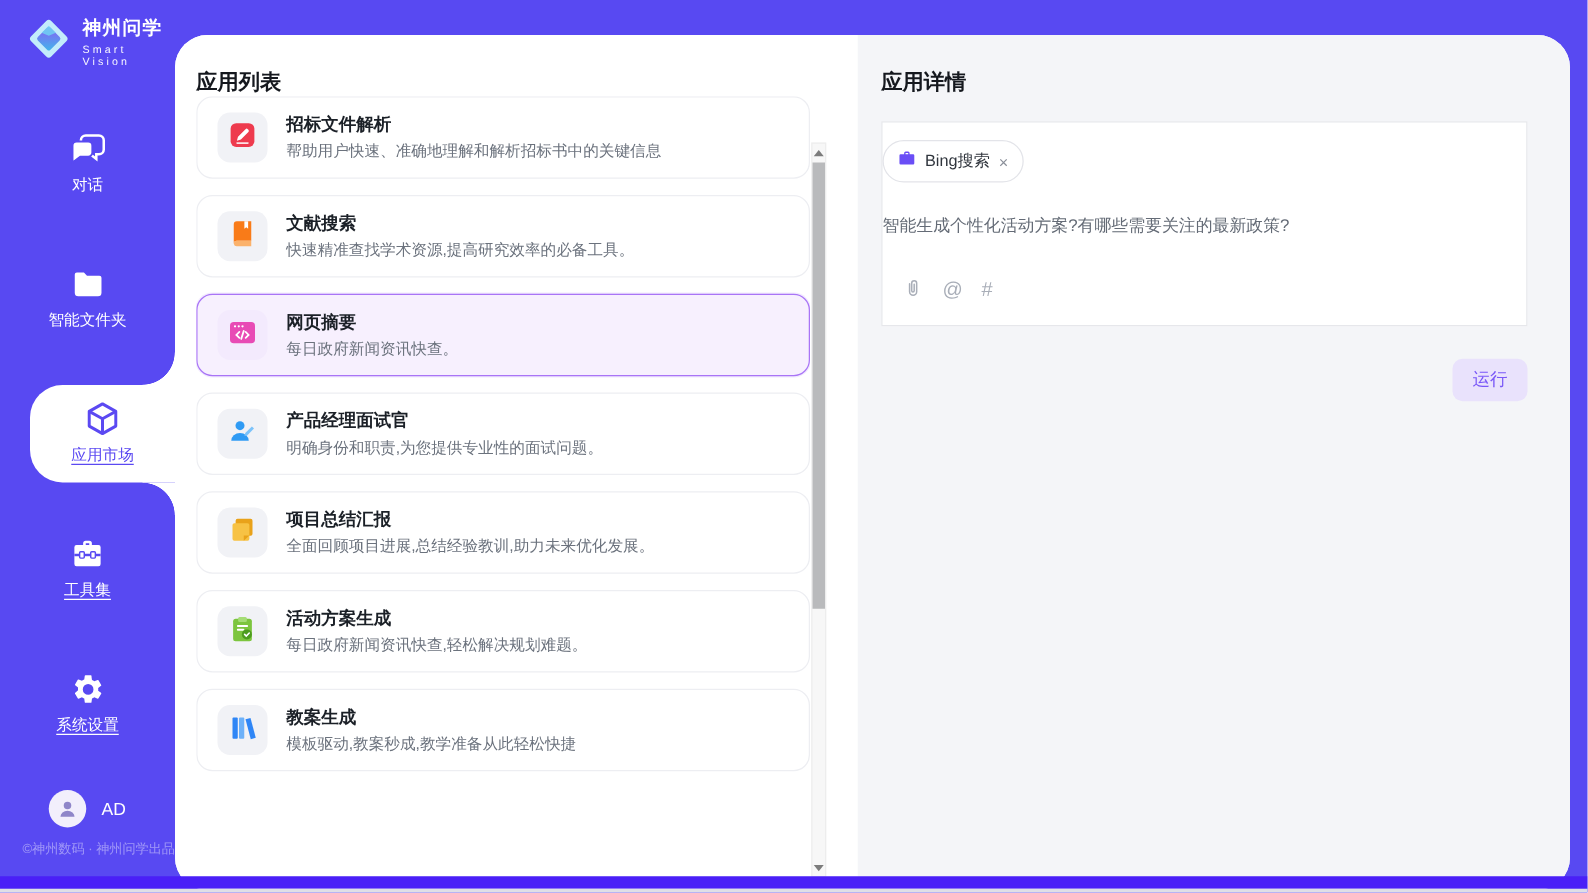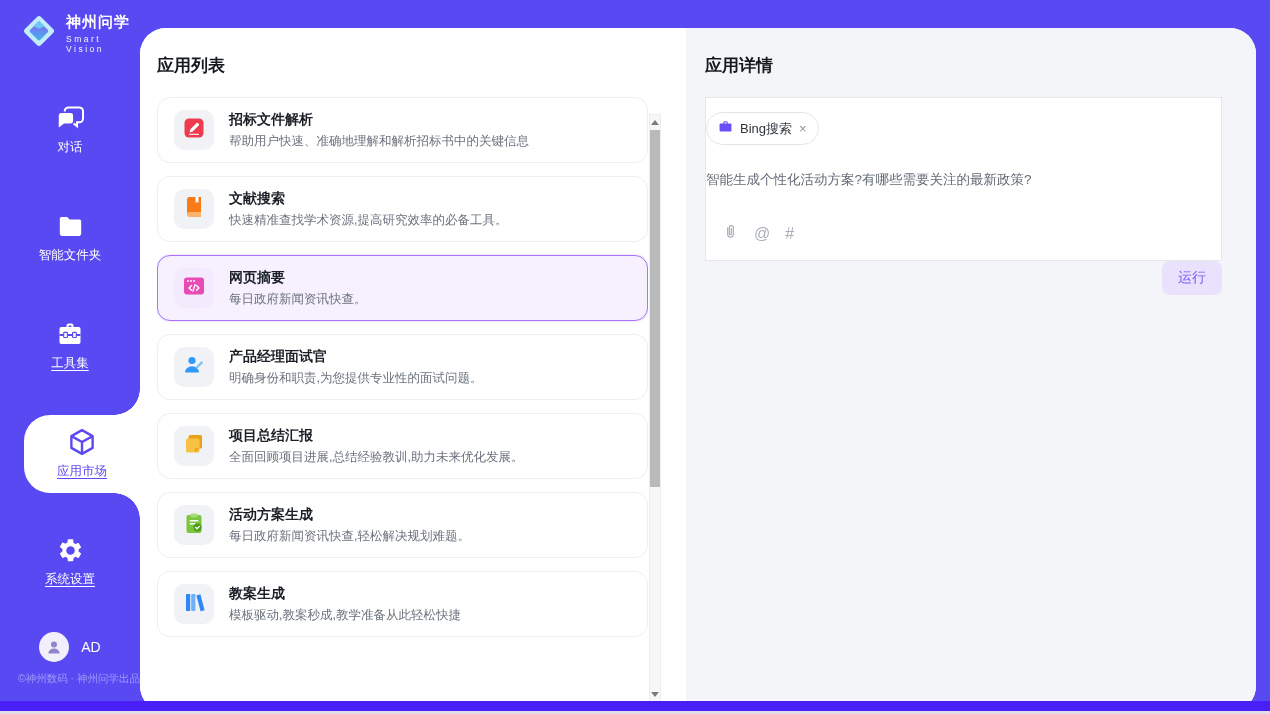--- a/index.html
+++ b/index.html
@@ -31,21 +31,21 @@
   .nav-ic{display:flex;align-items:center;justify-content:center;height:28px;}
   .user-row{position:absolute;bottom:36px;left:0;width:140px;display:flex;align-items:center;justify-content:center;gap:12px;cursor:pointer;}
   .avatar{width:30px;height:30px;border-radius:50%;background:#f2effc;display:flex;align-items:center;justify-content:center;}
   .user-initials{font-size:14px;color:#fff;}
   .side-footer{position:absolute;bottom:12px;left:0;width:140px;text-align:right;font-size:10.5px;color:rgba(255,255,255,.42);}
   
   .wrap{position:absolute;left:140px;top:28px;width:1116px;height:684px;background:#ffffff;
     border-radius:26px;overflow:hidden;display:flex;}
   .list-panel{width:546px;height:100%;background:#fff;padding:26px 0 0 17px;position:relative;}
   .panel-title{font-size:17px;font-weight:bold;color:#15181e;}
-  .cards{margin-top:20px;width:491px;height:618px;overflow:hidden;}
+  .cards{width:491px;height:618px;overflow:hidden;}
   .card{display:flex;align-items:center;gap:15px;height:66px;border:1px solid #edeef2;border-radius:13px;
     padding:0 16px;margin-bottom:13px;background:#fff;cursor:pointer;}
   .card.selected{background:#f7f0fe;border:1px solid #a975f6;box-shadow:0 0 0 1px rgba(169,117,246,.15);}
   .tile{width:40px;height:40px;border-radius:10px;background:#f1f2f6;display:flex;align-items:center;justify-content:center;flex:none;}
   .card.selected .tile{background:#f3eafd;}
   .app-name{font-size:14px;font-weight:bold;color:#1b2027;margin-bottom:4px;}
   .app-desc{font-size:12.5px;color:#6b727d;}
   
   .scrollbar{position:absolute;right:25px;top:86px;bottom:10px;width:12px;background:#f7f7f7;border:1px solid #ededed;}
   .sb-btn{position:absolute;left:0;width:10px;height:14px;display:flex;align-items:center;justify-content:center;cursor:pointer;}
@@ -58,21 +58,21 @@
   .detail-panel{flex:1;height:100%;background:#f4f5f8;padding:26px 34px 0 19px;}
   .detail-card{margin-top:20px;background:#fff;border:1px solid #e6e7eb;border-radius:0;
     padding:14px 0;height:164px;position:relative;}
   .tag{display:inline-flex;align-items:center;gap:7px;border:1px solid #e3e4e9;border-radius:17px;
     padding:6px 11px;background:#fff;cursor:pointer;}
   .tag-label{font-size:13px;color:#30353d;}
   .tag-close{font-size:13px;color:#8a8f99;cursor:pointer;line-height:1;}
   .prompt{margin-top:25px;font-size:13.5px;color:#646b76;line-height:1.5;cursor:text;}
   .attach-row{position:absolute;left:16px;bottom:16px;display:flex;align-items:center;gap:15px;color:#a9aeb8;}
   .attach-glyph{font-size:16px;cursor:pointer;}
-  .run-row{display:flex;justify-content:flex-end;}
+  .run-row{display:flex;justify-content:flex-end;margin-top:26px;}
   .run-btn{background:#e9e2fc;color:#7a58f7;border:none;border-radius:8px;font-size:14px;
     padding:8px 16px;cursor:pointer;font-family:inherit;}
   
   .bottom-accent{position:absolute;left:0;right:0;bottom:3px;height:10px;background:#4a1ff7;}
   .bottom-edge{position:absolute;left:0;right:0;bottom:0;height:3px;background:#dfdfe6;}
 </style>
 </head>
 <body>
 
 <aside class="sidebar">
@@ -107,39 +107,39 @@
     <span class="nav-lb">对话</span>
   </div>
       <div class="nav-item">
     <span class="nav-ic">
           <svg viewBox="0 0 24 24" width="27" height="27">
             <path fill="currentColor" d="M2.5 5A1.5 1.5 0 014 3.5h5l2.2 2.3H20A1.5 1.5 0 0121.5 7.3V18a2.5 2.5 0 01-2.5 2.5H5A2.5 2.5 0 012.5 18V5z"></path>
           </svg>
         </span>
     <span class="nav-lb">智能文件夹</span>
   </div>
+      <div class="nav-item active">
+    <span class="nav-ic">
+          <svg viewBox="0 0 24 24" width="30" height="30" fill="none" stroke="currentColor" stroke-width="1.9" stroke-linejoin="round">
+            <path d="M12 2.5l8.5 4.8v9.4L12 21.5l-8.5-4.8V7.3z"></path>
+            <path d="M3.5 7.3L12 12l8.5-4.7M12 12v9.5"></path>
+          </svg>
+        </span>
+    <span class="nav-lb u">应用市场</span>
+  </div>
       <div class="nav-item">
     <span class="nav-ic">
           <svg viewBox="0 0 24 24" width="28" height="28">
             <path fill="currentColor" d="M9 6V4.8A1.8 1.8 0 0110.8 3h2.4A1.8 1.8 0 0115 4.8V6h4.5A1.5 1.5 0 0121 7.5V19a1.5 1.5 0 01-1.5 1.5h-15A1.5 1.5 0 013 19V7.5A1.5 1.5 0 014.5 6H9zm1.8 0h2.4v-1.2h-2.4V6z"></path>
             <rect x="3" y="12" width="18" height="1.7" fill="#5849f2"></rect>
             <rect x="6.6" y="10.6" width="3.2" height="4.4" rx="0.7" fill="currentColor" stroke="#5849f2"></rect>
             <rect x="14.2" y="10.6" width="3.2" height="4.4" rx="0.7" fill="currentColor" stroke="#5849f2"></rect>
           </svg>
         </span>
     <span class="nav-lb u">工具集</span>
-  </div>
-      <div class="nav-item active">
-    <span class="nav-ic">
-          <svg viewBox="0 0 24 24" width="30" height="30" fill="none" stroke="currentColor" stroke-width="1.9" stroke-linejoin="round">
-            <path d="M12 2.5l8.5 4.8v9.4L12 21.5l-8.5-4.8V7.3z"></path>
-            <path d="M3.5 7.3L12 12l8.5-4.7M12 12v9.5"></path>
-          </svg>
-        </span>
-    <span class="nav-lb u">应用市场</span>
   </div>
       <div class="nav-item">
     <span class="nav-ic">
           <svg viewBox="0 0 24 24" width="27" height="27">
             <path fill="currentColor" fill-rule="evenodd" d="M19.14 12.94a7.07 7.07 0 000-1.88l2.03-1.58a.5.5 0 00.12-.64l-1.92-3.32a.5.5 0 00-.61-.22l-2.39.96a7.03 7.03 0 00-1.62-.94l-.36-2.54A.5.5 0 0013.9 2h-3.8a.5.5 0 00-.5.42l-.36 2.54c-.59.24-1.13.56-1.62.94l-2.39-.96a.5.5 0 00-.61.22L2.7 8.48a.5.5 0 00.12.64l2.03 1.58a7.07 7.07 0 000 1.88L2.82 14.4a.5.5 0 00-.12.64l1.92 3.32c.13.22.39.31.61.22l2.39-.96c.49.38 1.03.7 1.62.94l.36 2.54c.04.24.25.42.5.42h3.8c.25 0 .46-.18.5-.42l.36-2.54c.59-.24 1.13-.56 1.62-.94l2.39.96c.22.09.48 0 .61-.22l1.92-3.32a.5.5 0 00-.12-.64l-2.03-1.46zM12 15.8a3.8 3.8 0 113.8-3.8 3.8 3.8 0 01-3.8 3.8z"></path>
           </svg>
         </span>
     <span class="nav-lb u">系统设置</span>
   </div>
     </nav>

